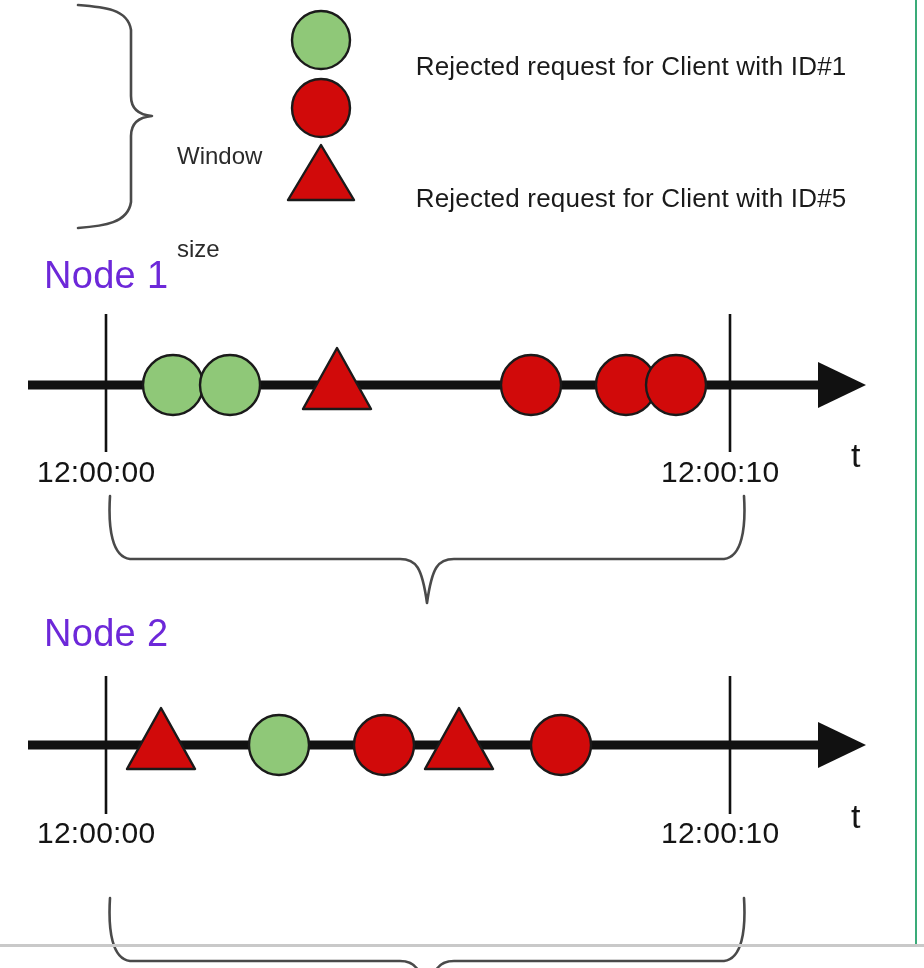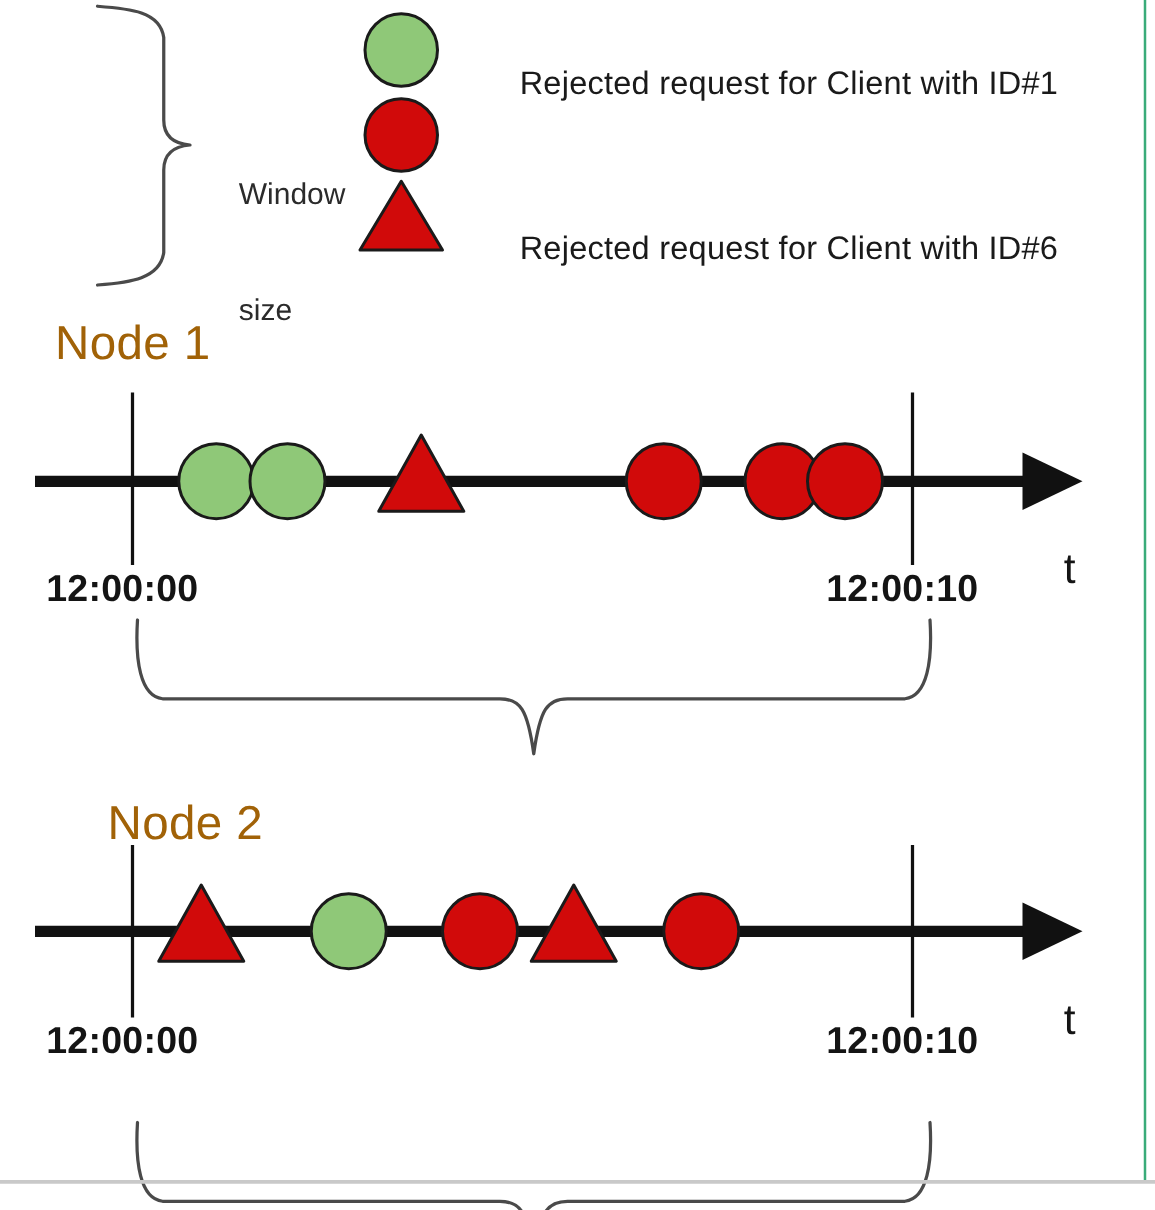--- a/index.html
+++ b/index.html
@@ -39,28 +39,27 @@
   }
   .legend-label .idtag {
   }
   .window-label {
     font-size: 24px;
     line-height: 1.28;
     color: #2b2b2b;
   }
   .node-label {
     font-size: 38px;
-    color: #a16207;
+    color: #6d28d9;
     letter-spacing: 0.3px;
   }
   .time-label {
     font-size: 30px;
     color: #141414;
     letter-spacing: 0.2px;
-    font-weight: bold;
   }
   .axis-var {
     font-size: 34px;
     color: #141414;
   }
   .edge-line {
     position: absolute;
     background: #3aab79;
   }
   .bottom-edge {
@@ -147,43 +146,43 @@
                C 108 930, 112 959, 130 961
                L 400 961
                C 416 961, 422 969, 427 1005
                C 432 969, 438 961, 454 961
                L 724 961
                C 742 959, 746 930, 744 898" fill="none" stroke="#4a4a4a" stroke-width="2.6" stroke-linecap="round" stroke-linejoin="round"></path>
     </g>
 
   </svg>
 
-  <div class="txt window-label" style="left:191px; top:80px;">
+  <div class="txt window-label" style="left:177px; top:80px;">
     <div>Window</div>
     <div>size</div>
   </div>
 
   <div class="txt legend-label" style="left:386px; top:27px;">
     <span>Rejected request for Client with </span><span class="idtag">ID#1</span>
   </div>
 
 
   <div class="txt legend-label" style="left:386px; top:159px;">
-    <span>Rejected request for Client with </span><span class="idtag">ID#6</span>
+    <span>Rejected request for Client with </span><span class="idtag">ID#5</span>
   </div>
 
   <div class="txt node-label" style="left:44px; top:256px;">Node 1</div>
 
   <div class="txt time-label" style="left:37px; top:457px;">12:00:00</div>
 
   <div class="txt time-label" style="left:661px; top:457px;">12:00:10</div>
 
   <div class="txt axis-var" style="left:851px; top:438px;">t</div>
 
-  <div class="txt node-label" style="left:44px; top:640px;margin-left:42px;">Node 2</div>
+  <div class="txt node-label" style="left:44px; top:614px;">Node 2</div>
 
   <div class="txt time-label" style="left:37px; top:818px;">12:00:00</div>
 
   <div class="txt time-label" style="left:661px; top:818px;">12:00:10</div>
 
   <div class="txt axis-var" style="left:851px; top:799px;">t</div>
 
   <div class="edge-line" style="left:915px; top:0; width:2px; height:945px;"></div>
   <div class="bottom-edge" style="top:944px;"></div>
 

